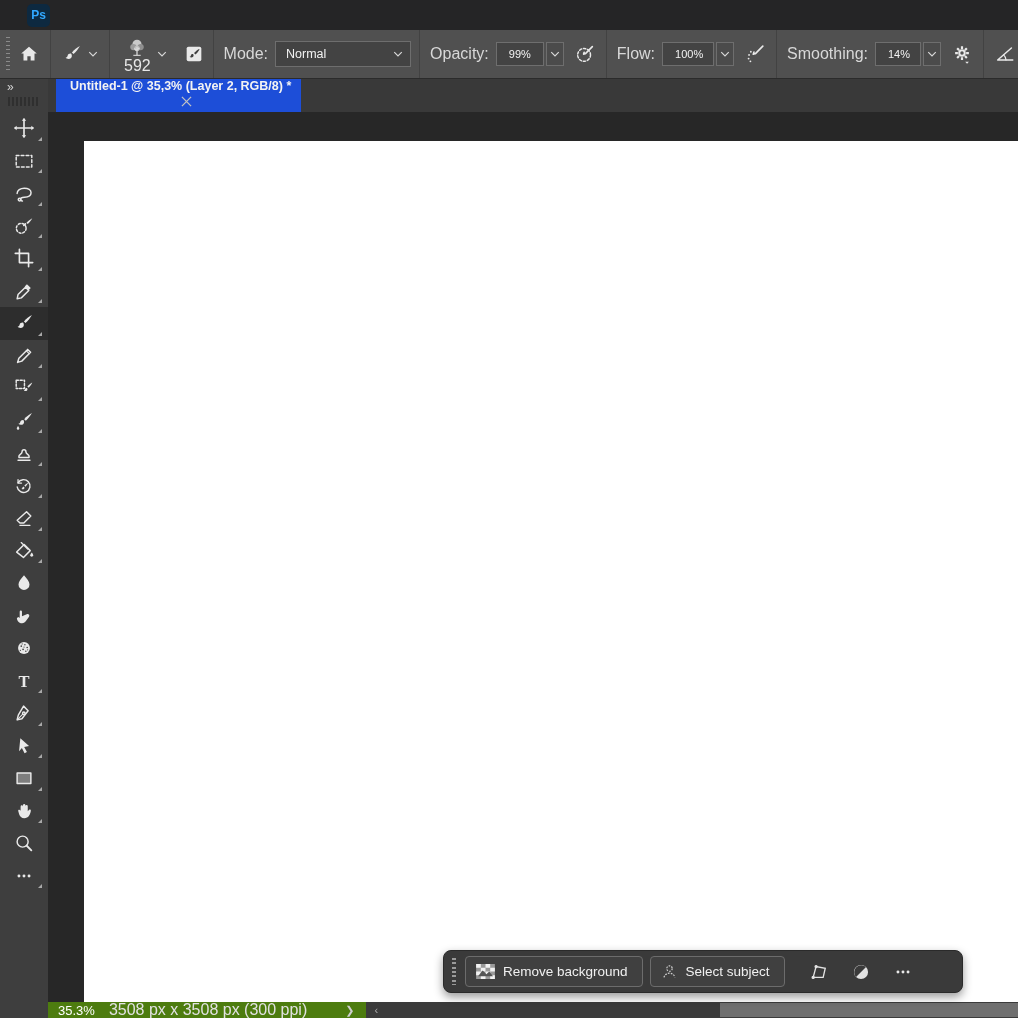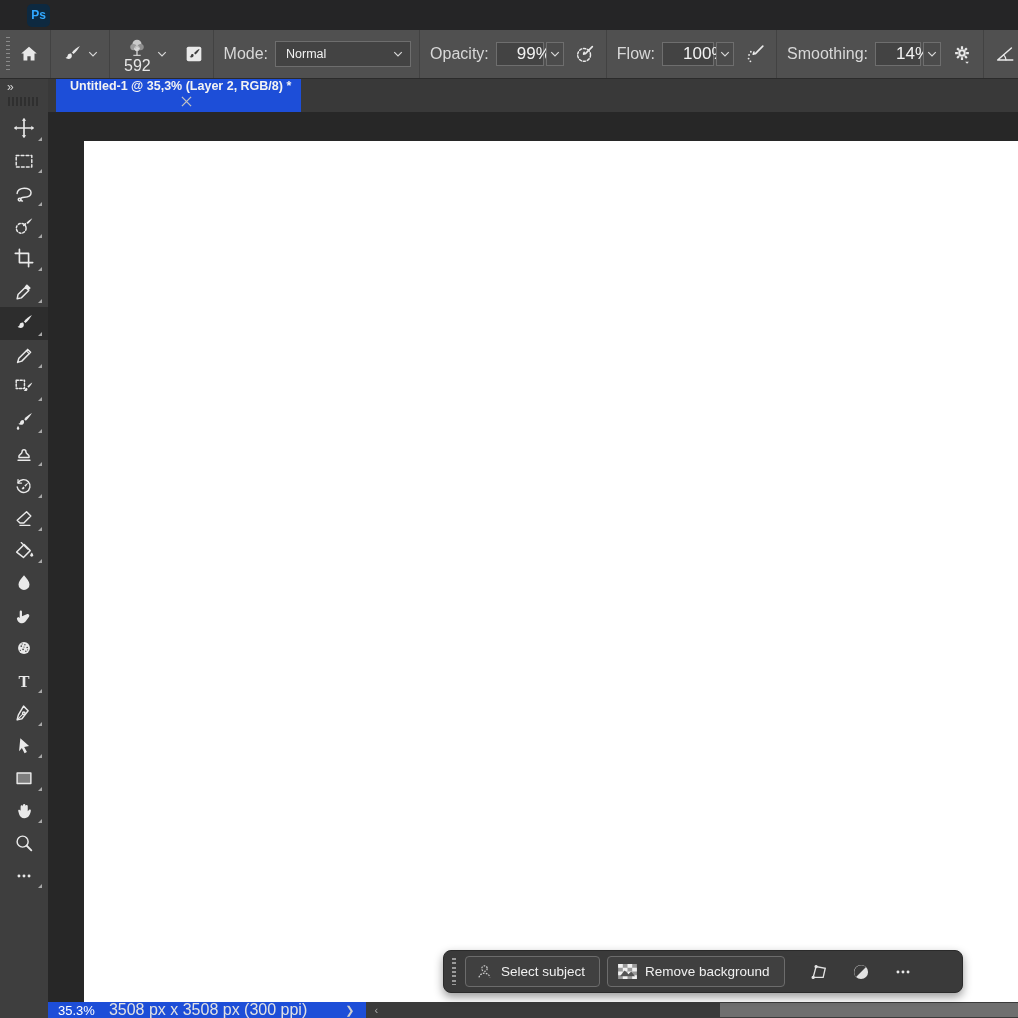--- a/index.html
+++ b/index.html
@@ -16,22 +16,22 @@
 
   
   #optionsbar{position:absolute;left:0;top:30px;width:1018px;height:49px;background:#505050;
     border-bottom:1px solid #2b2b2b;display:flex;align-items:center;color:#dcdcdc;z-index:29;}
   .ob-grip{width:5px;height:34px;margin:0 6px 0 6px;
     background-image:repeating-linear-gradient(#8a8a8a 0 1.5px,transparent 1.5px 4px);
     background-size:4px 100%;background-repeat:no-repeat;background-position:center;}
   .ob-sep{width:1px;height:48px;background:#424242;margin:0 8px;flex:none;}
   .ob-icon{width:26px;height:26px;display:flex;align-items:center;justify-content:center;flex:none;}
   .ob-label{font-size:16px;color:#d8d8d8;margin:0 7px 0 2px;white-space:nowrap;}
-  .field{height:24px;background:#434343;border:1px solid #6e6e6e;color:#f2f2f2;font-size:17px;
-    display:flex;align-items:center;padding:0 20px;}
+  .field{height:24px;background:#434343;border:1px solid #6e6e6e;color:#f2f2f2;font-size:11px;
+    display:flex;align-items:center;padding:0 12px;}
   .dropbtn{width:21px;height:24px;background:#4b4b4b;border:1px solid #6e6e6e;margin-left:2px;
     display:flex;align-items:center;justify-content:center;}
   .mode-select{width:158px;height:26px;background:#434343;border:1px solid #6e6e6e;display:flex;
     align-items:center;justify-content:space-between;padding:0 6px 0 10px;font-size:12.5px;color:#f2f2f2;}
   #brush-preset{display:flex;flex-direction:column;align-items:center;width:36px;margin-left:4px;}
   #brush-preset .num{font-size:16px;color:#e8e8e8;line-height:11px;margin-top:1px;}
   .panel-toggle{width:26px;height:26px;border-radius:3px;display:flex;align-items:center;justify-content:center;margin-left:12px;}
 
   
   #tabstrip{position:absolute;left:48px;top:79px;width:970px;height:33px;background:#393939;z-index:20;}
@@ -68,21 +68,21 @@
   #tb-grip{width:4px;height:27px;margin:0 9px 0 8px;
     background-image:repeating-linear-gradient(#9a9a9a 0 2px,transparent 2px 4.3px);}
   .tb-btn{height:31px;border:1px solid #6c6c6c;border-radius:4px;background:#404040;display:flex;
     align-items:center;padding:0 14px 0 10px;margin-right:7px;font-size:13.5px;white-space:nowrap;}
   .tb-btn .ic{margin-right:8px;display:flex;}
   .tb-icon{width:30px;height:30px;display:flex;align-items:center;justify-content:center;margin-left:12px;}
 
   
   #statusbar{position:absolute;left:48px;top:1002px;width:970px;height:16px;background:#3b3b3b;z-index:25;
     display:flex;align-items:center;}
-  #status-left{height:16px;background:#1d4ed8;display:flex;align-items:center;flex:none;}
+  #status-left{height:16px;background:#4d7c0f;display:flex;align-items:center;flex:none;}
   #status-zoom{color:#ffffff;font-size:13px;padding:0 14px 0 10px;}
   #status-doc{color:#e2e2e2;font-size:16px;padding-right:26px;}
   #status-expand{color:#cfcfcf;font-size:11px;padding:0 12px;}
   #status-back{color:#a8a8a8;font-size:11px;padding:0 8px;}
   #hscroll-thumb{position:absolute;right:0;top:1px;width:298px;height:14px;background:#6f6f6f;}
   #corner-bl{position:absolute;left:0;top:1002px;width:48px;height:16px;background:#3e3e3e;z-index:24;}
 </style>
 </head>
 <body>
 
@@ -411,48 +411,48 @@
         </svg>
       </span>
 
   </div>
 
 </div>
 
 <div id="taskbar">
   <div id="tb-grip"></div>
   <div id="tb-buttons" style="display:flex;align-items:center;">
-      <div class="tb-btn">
-        <span class="ic">
-          <svg width="17" height="17" viewBox="0 0 20 20" fill="none" stroke="#cfcfcf" stroke-width="1.4" stroke-dasharray="2 1.4">
-            <circle cx="10" cy="6.5" r="3.2"></circle>
-            <path d="M3.5 17c.8-3.2 3.4-5 6.5-5s5.7 1.8 6.5 5"></path>
-          </svg>
-        </span>
-        <span>Select subject</span>
-      </div>
       <div class="tb-btn">
         <span class="ic">
           <svg width="19" height="15" viewBox="0 0 20 16">
             <rect x="0" y="0" width="20" height="16" fill="#9a9a9a"></rect>
             <g fill="#f2f2f2">
               <rect x="0" y="0" width="5" height="4"></rect>
               <rect x="10" y="0" width="5" height="4"></rect>
               <rect x="5" y="4" width="5" height="4"></rect>
               <rect x="15" y="4" width="5" height="4"></rect>
               <rect x="0" y="8" width="5" height="4"></rect>
               <rect x="10" y="8" width="5" height="4"></rect>
               <rect x="5" y="12" width="5" height="4"></rect>
               <rect x="15" y="12" width="5" height="4"></rect>
             </g>
             <path d="M2 13l5-6 4 4 3-3 4 5z" fill="#555"></path>
           </svg>
         </span>
         <span>Remove background</span>
       </div>
+      <div class="tb-btn">
+        <span class="ic">
+          <svg width="17" height="17" viewBox="0 0 20 20" fill="none" stroke="#cfcfcf" stroke-width="1.4" stroke-dasharray="2 1.4">
+            <circle cx="10" cy="6.5" r="3.2"></circle>
+            <path d="M3.5 17c.8-3.2 3.4-5 6.5-5s5.7 1.8 6.5 5"></path>
+          </svg>
+        </span>
+        <span>Select subject</span>
+      </div>
     </div>
   <div id="tb-iconbuttons" style="display:flex;align-items:center;">
       <div class="tb-icon">
         <svg width="20" height="20" viewBox="0 0 24 24" fill="none" stroke="#e3e3e3" stroke-width="1.6">
           <path d="M5 18.5L8.5 5.5l11 2-2.5 11z"></path>
           <circle cx="5" cy="18.5" r="1.2" fill="#e3e3e3"></circle>
           <circle cx="8.5" cy="5.5" r="1.2" fill="#e3e3e3"></circle>
         </svg>
       </div>
       <div class="tb-icon">

